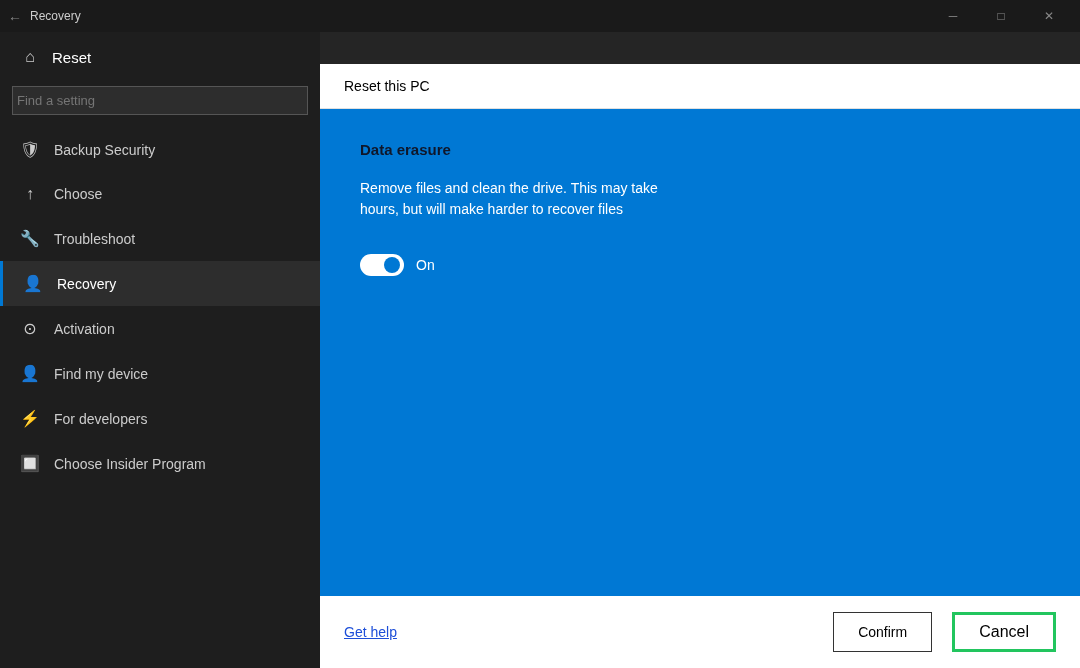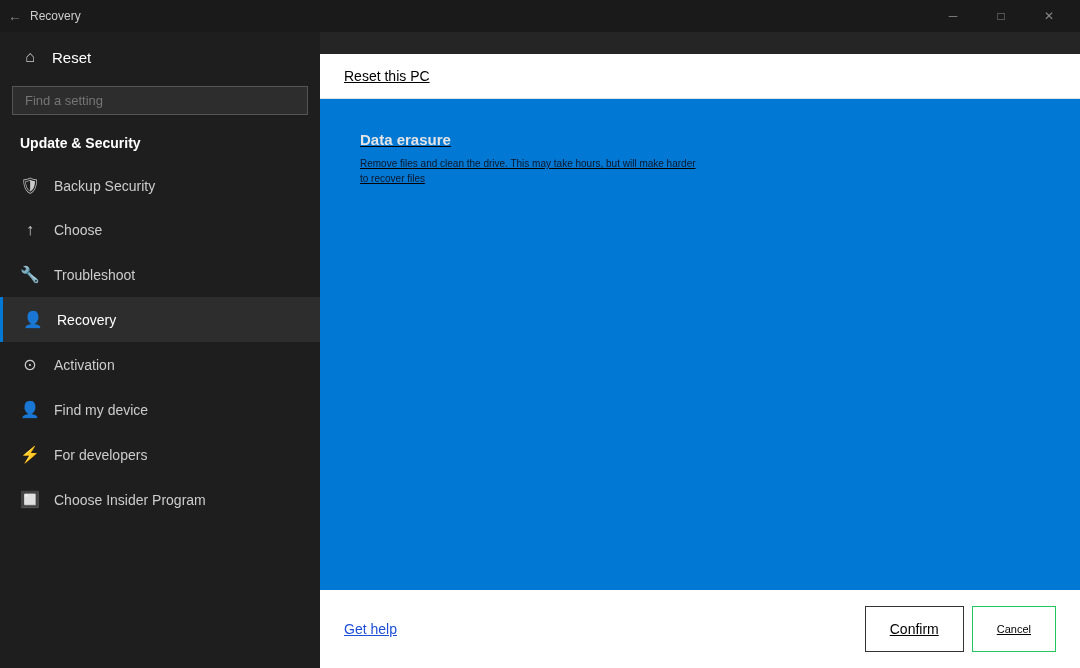--- a/index.html
+++ b/index.html
@@ -79,21 +79,21 @@
       padding: 16px 20px;
       color: #fff;
       font-size: 15px;
       cursor: pointer;
     }
     .sidebar-search {
       margin: 4px 12px 12px 12px;
     }
     .sidebar-search input {
       width: 100%;
-      padding: 6px 12px;
+      padding: 6px 4px;
       background: #2d2d2d;
       border: 1px solid #555;
       color: #ccc;
       font-size: 13px;
       outline: none;
     }
     .sidebar-section-title {
       color: #fff;
       font-size: 14px;
       font-weight: 600;
@@ -165,28 +165,28 @@
       padding: 32px 40px 28px 40px;
       flex: 1;
     }
     .choose-settings-title {
       color: #fff;
       font-size: 24px;
       font-weight: 300;
       margin-bottom: 24px;
     }
     .data-erasure-label {
-      color: #e5e5e5;
+      color: #0f172a;
       font-size: 15px;
       font-weight: 600;
-      margin-bottom: 8px;
+      margin-bottom: 20px;
     }
     .data-erasure-desc {
-      color: #0f172a;
-      font-size: 10px;
+      color: #ffffff;
+      font-size: 14px;
       line-height: 1.5;
       max-width: 340px;
       margin-bottom: 34px;
     }
 
     
     .toggle-row {
       display: flex;
       align-items: center;
       gap: 12px;
@@ -227,36 +227,36 @@
       justify-content: space-between;
     }
     .get-help-link {
       color: #1d4ed8;
       font-size: 14px;
       text-decoration: underline;
       cursor: pointer;
     }
     .footer-buttons {
       display: flex;
-      gap: 8px;
+      gap: 20px;
     }
     .btn-confirm {
       padding: 8px 24px;
       background: transparent;
       border: 1px solid #333;
       color: #000;
       font-size: 14px;
       cursor: pointer;
     }
     .btn-cancel {
-      padding: 16px 24px;
+      padding: 8px 24px;
       background: transparent;
-      border: 1px solid #22c55e;
+      border: 3px solid #22c55e;
       color: #000;
-      font-size: 11px;
+      font-size: 16px;
       cursor: pointer;
     }
 
     
     .bottom-section {
       position: absolute;
       bottom: 0;
       left: 0;
       right: 0;
       background: #252525;
@@ -295,21 +295,20 @@
 <div class="app-body">
 
   <div class="sidebar">
     <div class="sidebar-home">
       <span class="sidebar-icon">⌂</span>
       <span>Reset</span>
     </div>
     <div class="sidebar-search">
       <input type="text" placeholder="Find a setting" style="">
     </div>
-    <div class="sidebar-section-title">Update &amp; Security</div>
 
     <div class="sidebar-item">
       <span class="sidebar-icon">🛡</span>
       <span>Backup Security</span>
     </div>
     <div class="sidebar-item">
       <span class="sidebar-icon">↑</span>
       <span>Choose</span>
     </div>
     <div class="sidebar-item">
@@ -339,30 +338,38 @@
   </div>
 
   <div class="content">
     <div class="content-header">Recovery</div>
 
     <div class="bottom-section">
       <p class="bottom-desc">Start up from a device or disc (such as a USB drive or DVD), change your PC's firmware settings, change Windows startup settings, or restore Windows from a system image. This will restart your PC.</p>
       <button class="restart-btn">Restart now</button>
     </div>
 
-    <div class="dialog-overlay" style="top:22px;text-decoration:underline;">
+    <div class="dialog-overlay" style="top:32px;">
 
       <div class="reset-panel">
         <div class="reset-panel-header">Reset this PC</div>
       </div>
 
       <div class="choose-settings-dialog">
         <div class="data-erasure-label">Data erasure</div>
         <div class="data-erasure-desc">Remove files and clean the drive. This may take hours, but will make harder to recover files</div>
 
+        <div class="toggle-row">
+          <div class="toggle">
+            <div class="toggle-track">
+              <div class="toggle-thumb"></div>
+            </div>
+          </div>
+          <span class="toggle-label">On</span>
+        </div>
       </div>
 
       <div class="dialog-footer">
         <span class="get-help-link">Get help</span>
         <div class="footer-buttons">
           <button class="btn-confirm">Confirm</button>
           <button class="btn-cancel">Cancel</button>
         </div>
       </div>
 

